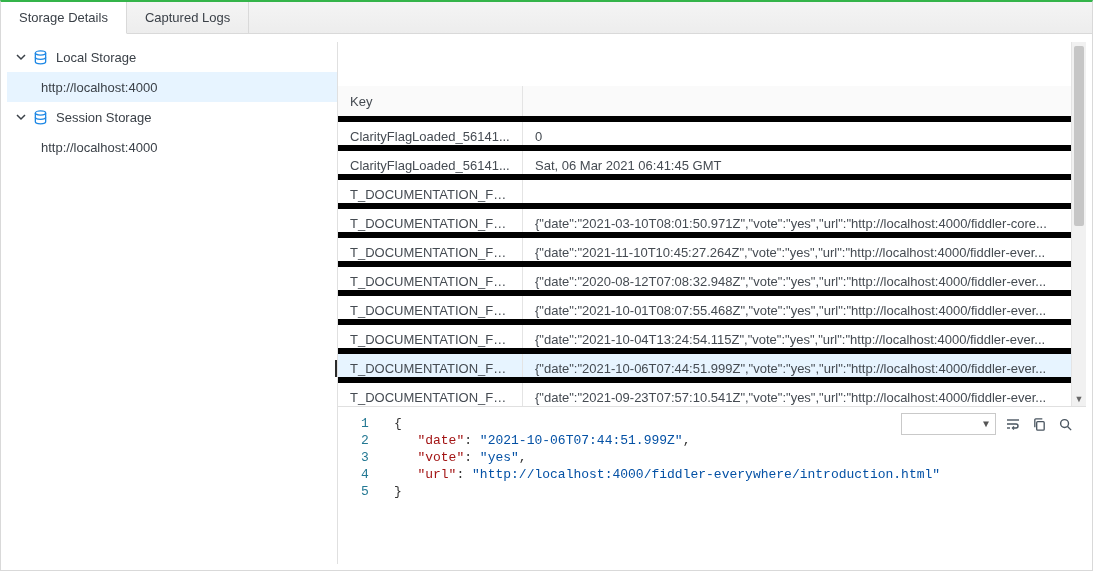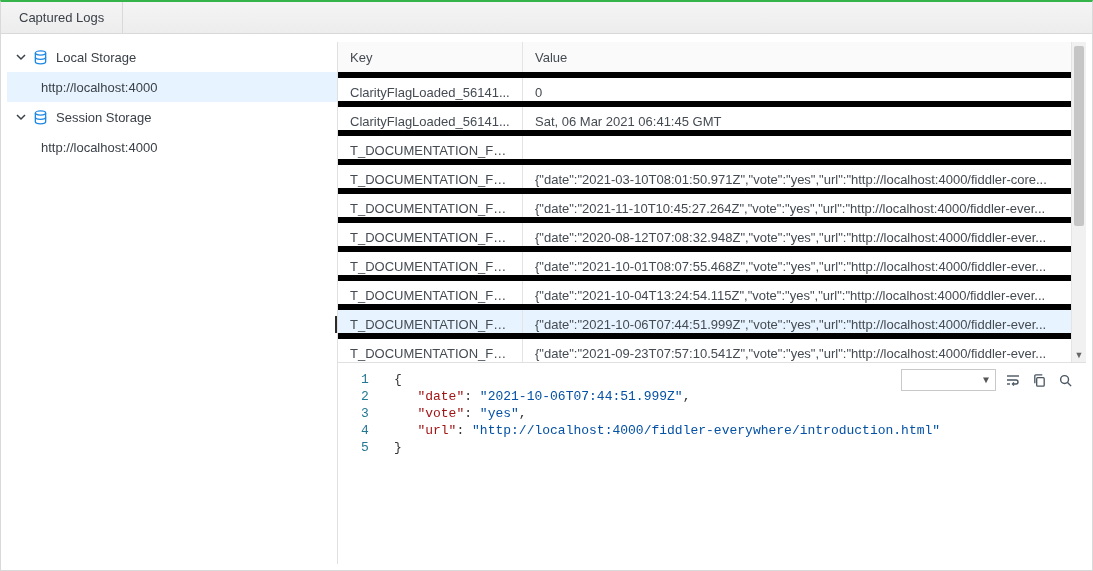--- a/index.html
+++ b/index.html
@@ -93,20 +93,21 @@
     min-width: 0;
   }
   .kv-table {
     flex: 1;
     min-width: 0;
   }
   .kv-header {
     display: flex;
     height: 30px;
     background: #fafafa;
+    margin-top: 44px;
   }
   .kv-header .col {
     display: flex;
     align-items: center;
     padding: 0 12px;
     color: #454b52;
   }
   .key-col { width: 185px; flex-shrink: 0; border-right: 1px solid #e4e4e4; }
   .val-col { flex: 1; min-width: 0; }
   .kv-row {
@@ -217,20 +218,23 @@
     justify-content: center;
     color: #4a5560;
     cursor: pointer;
   }
   svg { display: block; }
 </style>
 </head>
 <body>
 
 <div class="tabbar">
+  <div class="tab active">
+      <span>Storage Details</span>
+    </div>
   <div class="tab">
       <span>Captured Logs</span>
     </div>
 </div>
 
 <div class="workspace">
 
   <div class="sidebar">
     <div class="tree-header-row">
       <span class="chevron">
@@ -269,23 +273,20 @@
       <span>http://localhost:4000</span>
     </div>
   </div>
 
   <div class="right-pane">
     <div class="kv-wrap">
       <div class="kv-table">
         <div class="kv-header">
           <div class="col key-col">
               <span>Key</span>
-            </div>
-          <div class="col val-col">
-              <span>Value</span>
             </div>
         </div>
         <div id="kv-rows">
             <div class="kv-row">
               <div class="key-col">ClarityFlagLoaded_56141...</div>
               <div class="val-col">0</div>
             </div>
             <div class="kv-row">
               <div class="key-col">ClarityFlagLoaded_56141...</div>
               <div class="val-col">Sat, 06 Mar 2021 06:41:45 GMT</div>

